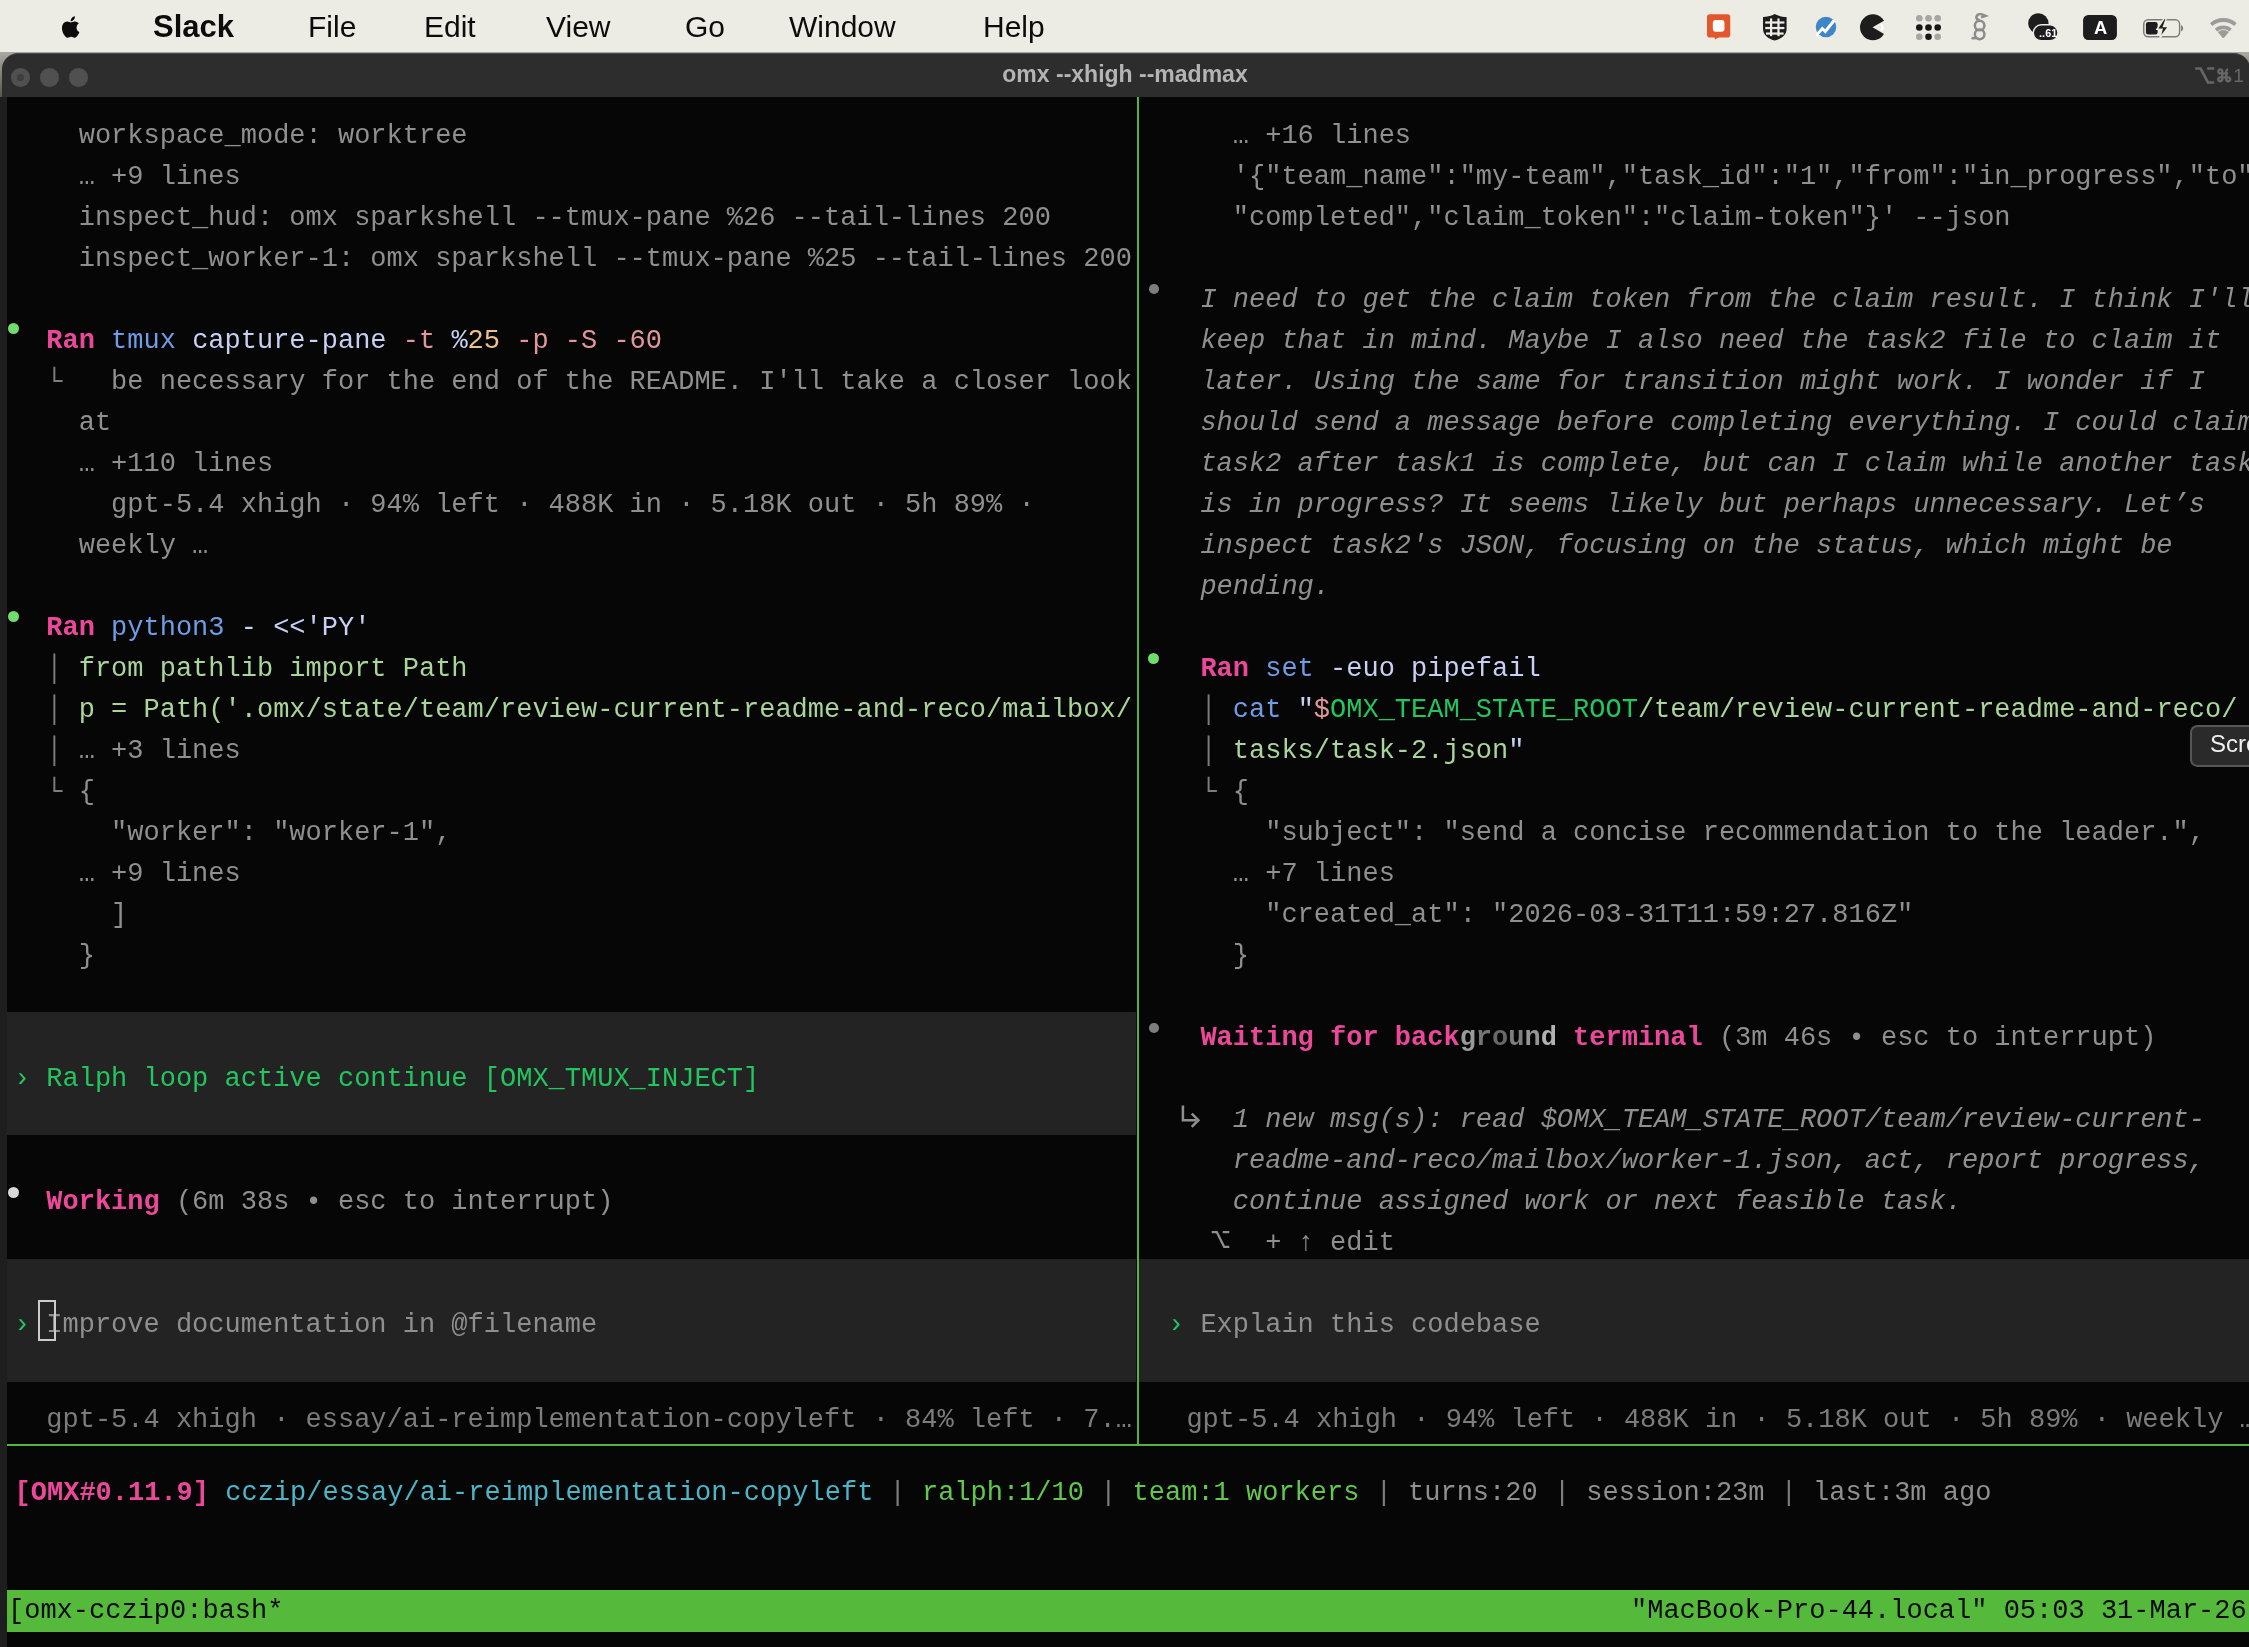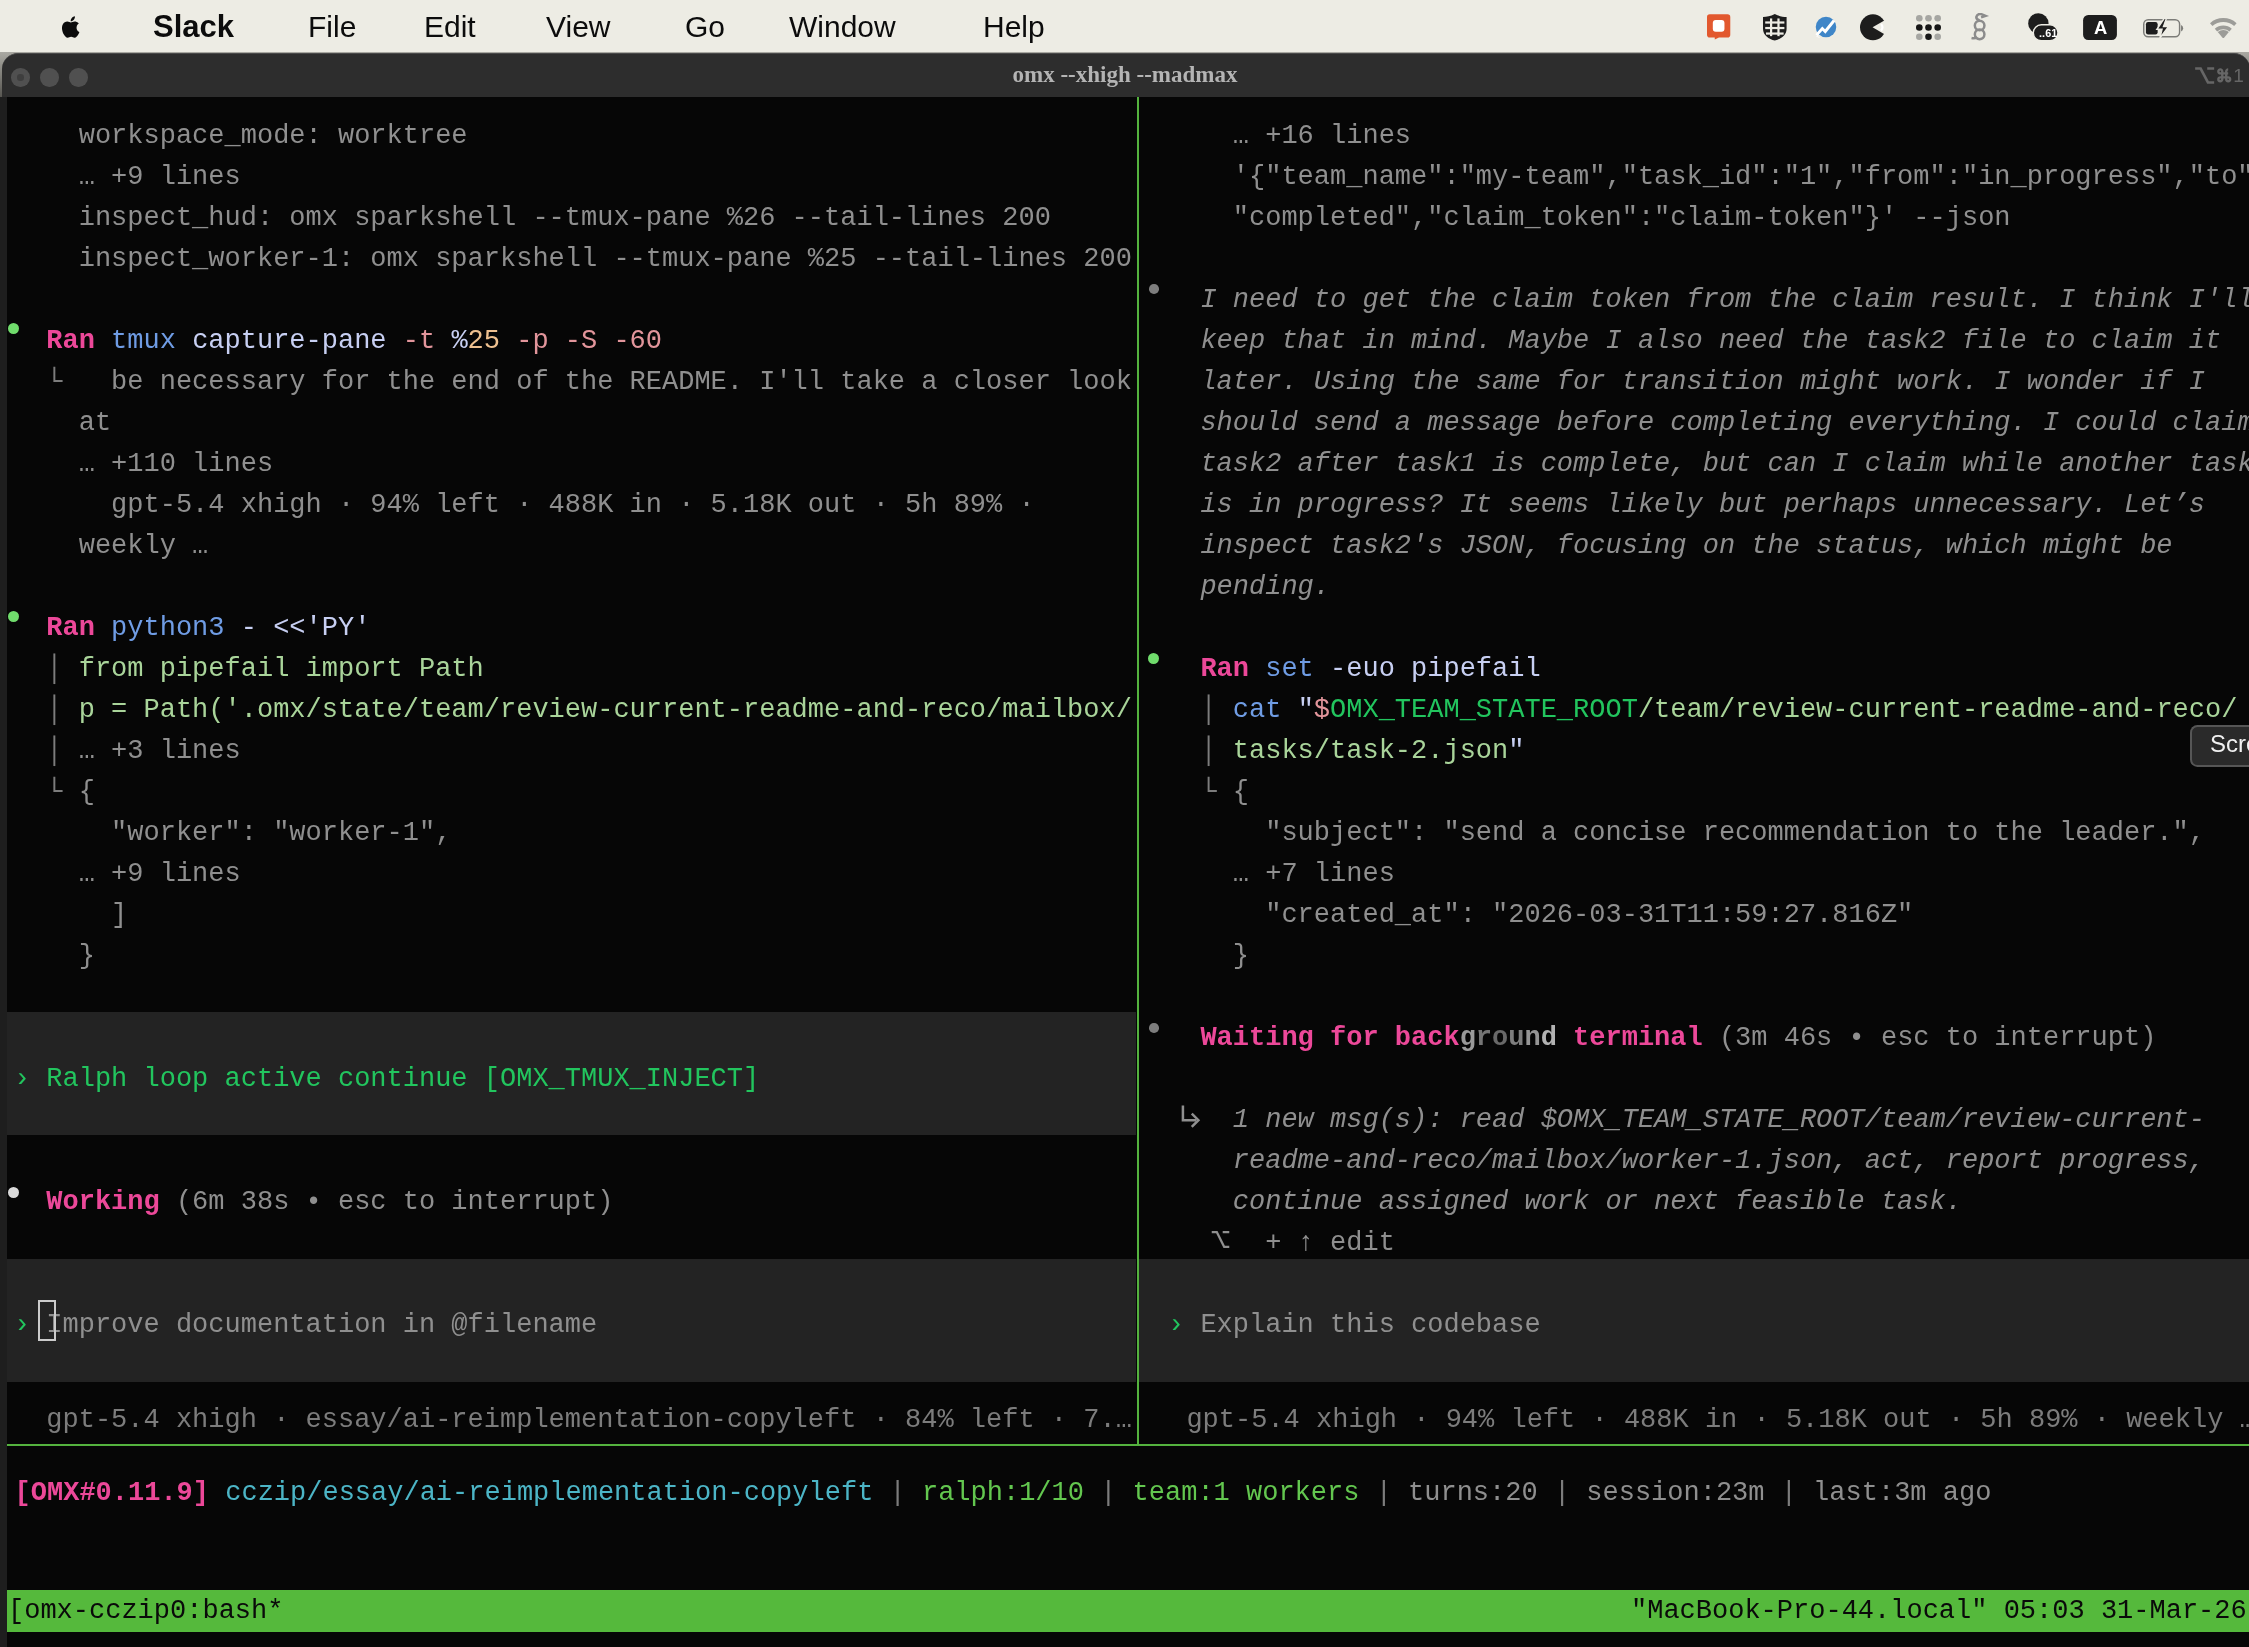--- a/index.html
+++ b/index.html
@@ -1,20 +1,20 @@
 <!DOCTYPE html>
 <html style="font-size:11.8px"><head><meta charset="utf-8"><style>
 html,body{margin:0;padding:0;width:2250px;height:1648px;background:#060606;overflow:hidden}
 #page{position:absolute;left:0;top:0;width:2250px;height:1648px}
 .menubar{position:absolute;left:0;top:0;width:2250px;height:52px;background:#edece4}
 .mi{position:absolute;top:0;height:52px;line-height:54px;font-family:"Liberation Sans",sans-serif;font-size:30px;color:#0c0c0c;white-space:pre}
 .deskedge{position:absolute;left:0;top:52px;width:2250px;height:46px;background:linear-gradient(#aaa9a2,#55544f)}
 .titlebar{position:absolute;left:1.5px;top:53px;width:2248px;height:44px;background:#2d2d2d;border-radius:16px 16px 0 0;border-top:1.5px solid #4a4a4a}
 .tl{position:absolute;width:18.5px;height:18.5px;border-radius:50%;background:#505050}
-.title{position:absolute;left:0;top:53px;width:2250px;height:44px;line-height:43px;text-align:center;font-family:Liberation Serif, serif;font-weight:bold;font-size:23px;color:#b4b4b4}
+.title{position:absolute;left:0;top:53px;width:2250px;height:44px;line-height:43px;text-align:center;font-family:Liberation Sans, sans-serif;font-weight:bold;font-size:23px;color:#b4b4b4}
 .term{position:absolute;left:0;top:97px;width:2250px;height:1550px;background:#060606}
 .ledge{position:absolute;left:0;top:97px;width:6.6px;height:1550px;background:#1e1e1e}
 pre{margin:8px;position:absolute;font-family:"Liberation Mono",monospace;font-size:27px;line-height:41px;color:#8f8f8f;white-space:pre}
 .box{position:absolute;background:#232323}
 .vline{position:absolute;width:2.2px;background:#54b23e}
 .hline{position:absolute;height:2.2px;background:#54b23e}.dim{color:#7c7c7c}.wh{color:#22c55e}
 .wb{color:#ec4899;font-weight:bold}.blu{color:#6f9ce4}.lav{color:#c7cff2}.sal{color:#e2959b}
 .pch{color:#eec08f}.cod{color:#a9d49a}.it{font-style:italic}
 .cyan{color:#4cb5c6}.sgrn{color:#63c74f}
 .bar{position:absolute;left:7.4px;top:1590px;width:2243px;height:42px;background:#55b93c}
@@ -125,21 +125,21 @@
     inspect_worker-1: omx sparkshell --tmux-pane %25 --tail-lines 200
 
   <span class="wb">Ran</span> <span class="blu">tmux</span> <span class="lav">capture-pane</span> <span class="sal">-t</span> <span class="lav">%</span><span class="pch">25</span> <span class="sal">-p</span> <span class="sal">-S</span> <span class="sal">-60</span>
   <span class="dim">└</span>   be necessary for the end of the README. I'll take a closer look
     at
     … +110 lines
       gpt-5.4 xhigh · 94% left · 488K in · 5.18K out · 5h 89% ·
     weekly …
 
   <span class="wb">Ran</span> <span class="blu">python3</span> <span class="lav">- &lt;&lt;'PY'</span>
-  <span class="dim">│</span> <span class="cod">from pipefail import Path</span>
+  <span class="dim">│</span> <span class="cod">from pathlib import Path</span>
   <span class="dim">│</span> <span class="cod">p = Path('.omx/state/team/review-current-readme-and-reco/mailbox/</span>
   <span class="dim">│</span> … +3 lines
   <span class="dim">└</span> {
       "worker": "worker-1",
     … +9 lines
       ]
     }
 
 
 <span class="wh">›</span> <span class="wh">Ralph loop active continue [OMX_TMUX_INJECT]</span>

